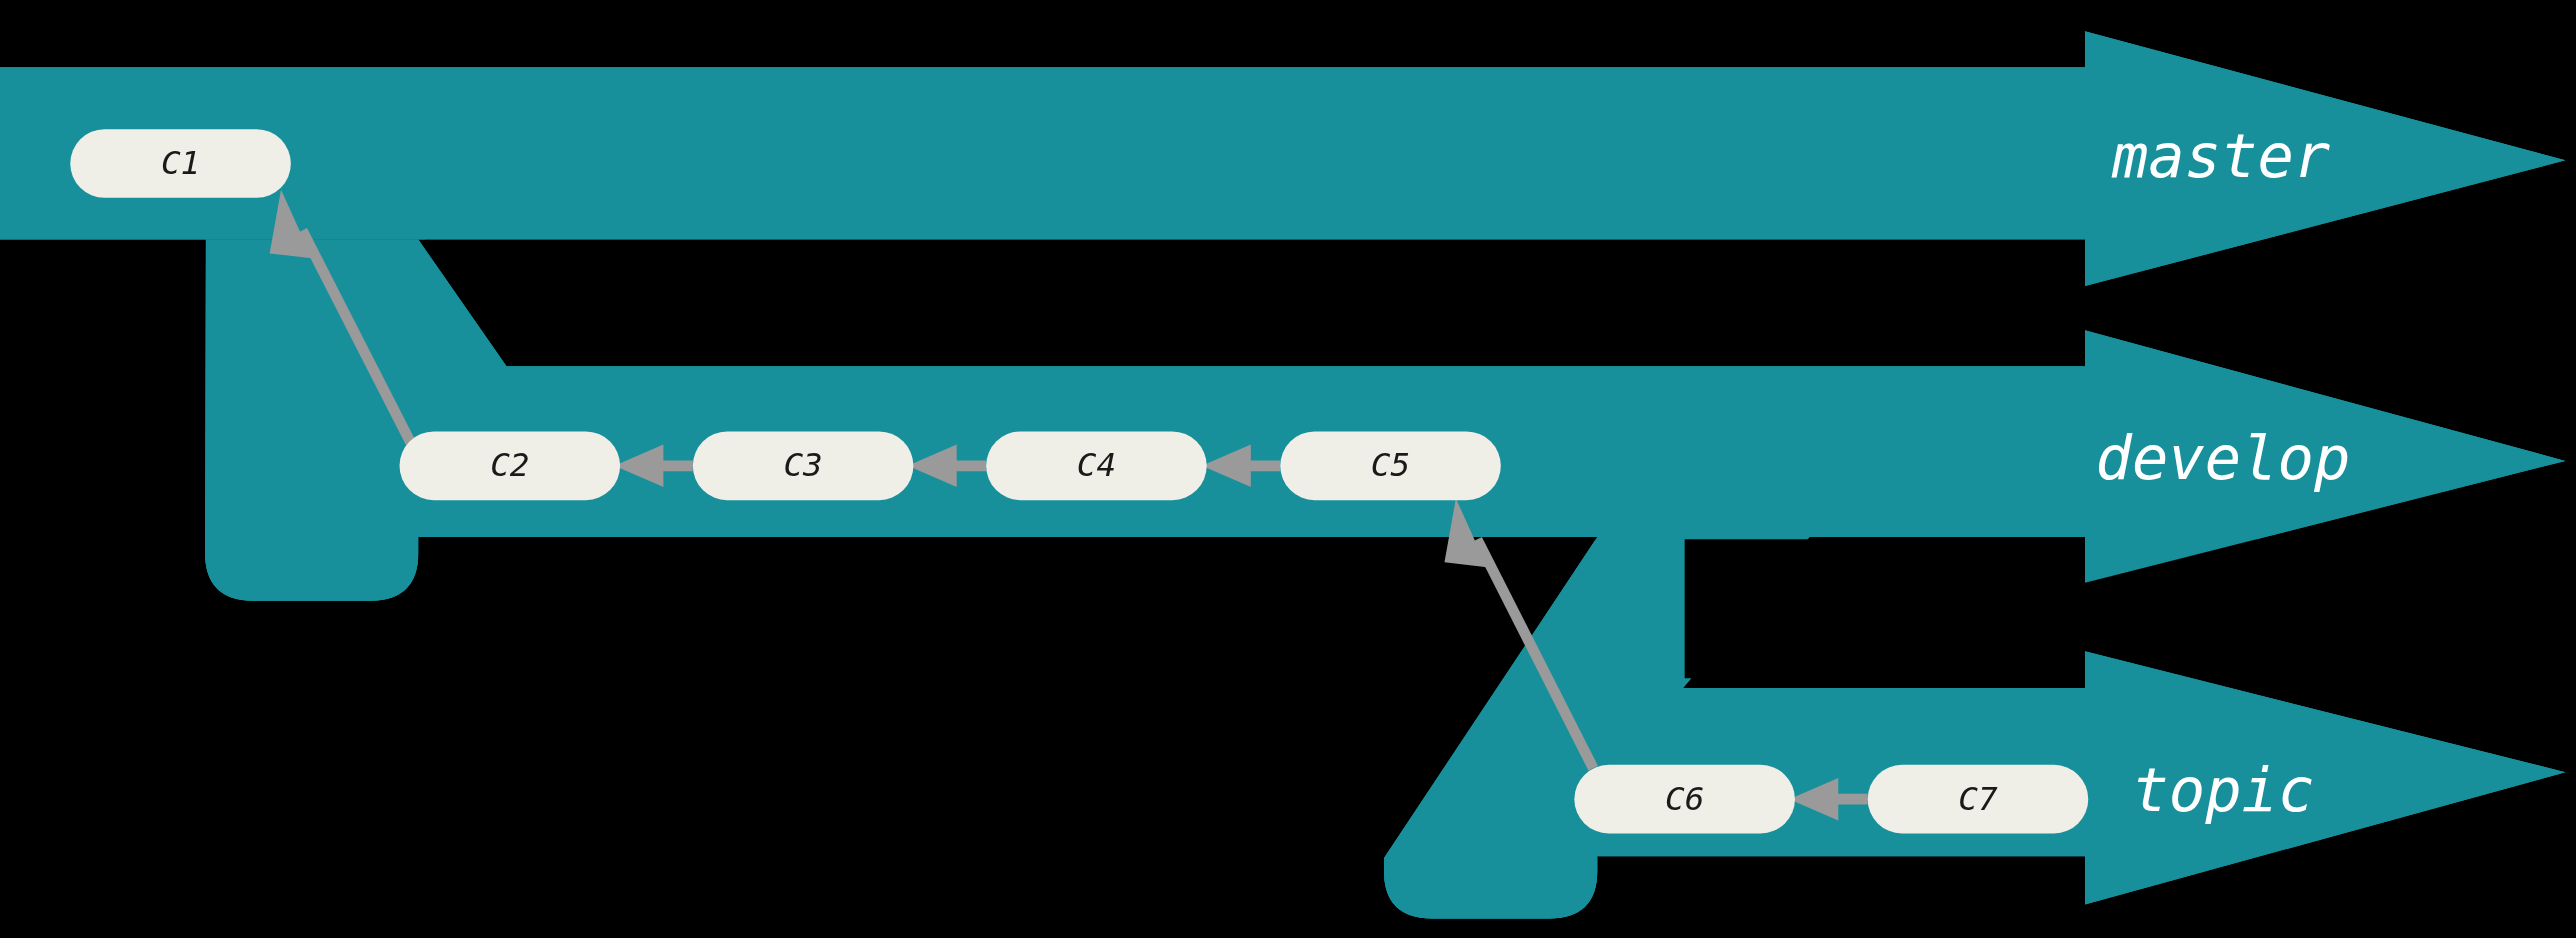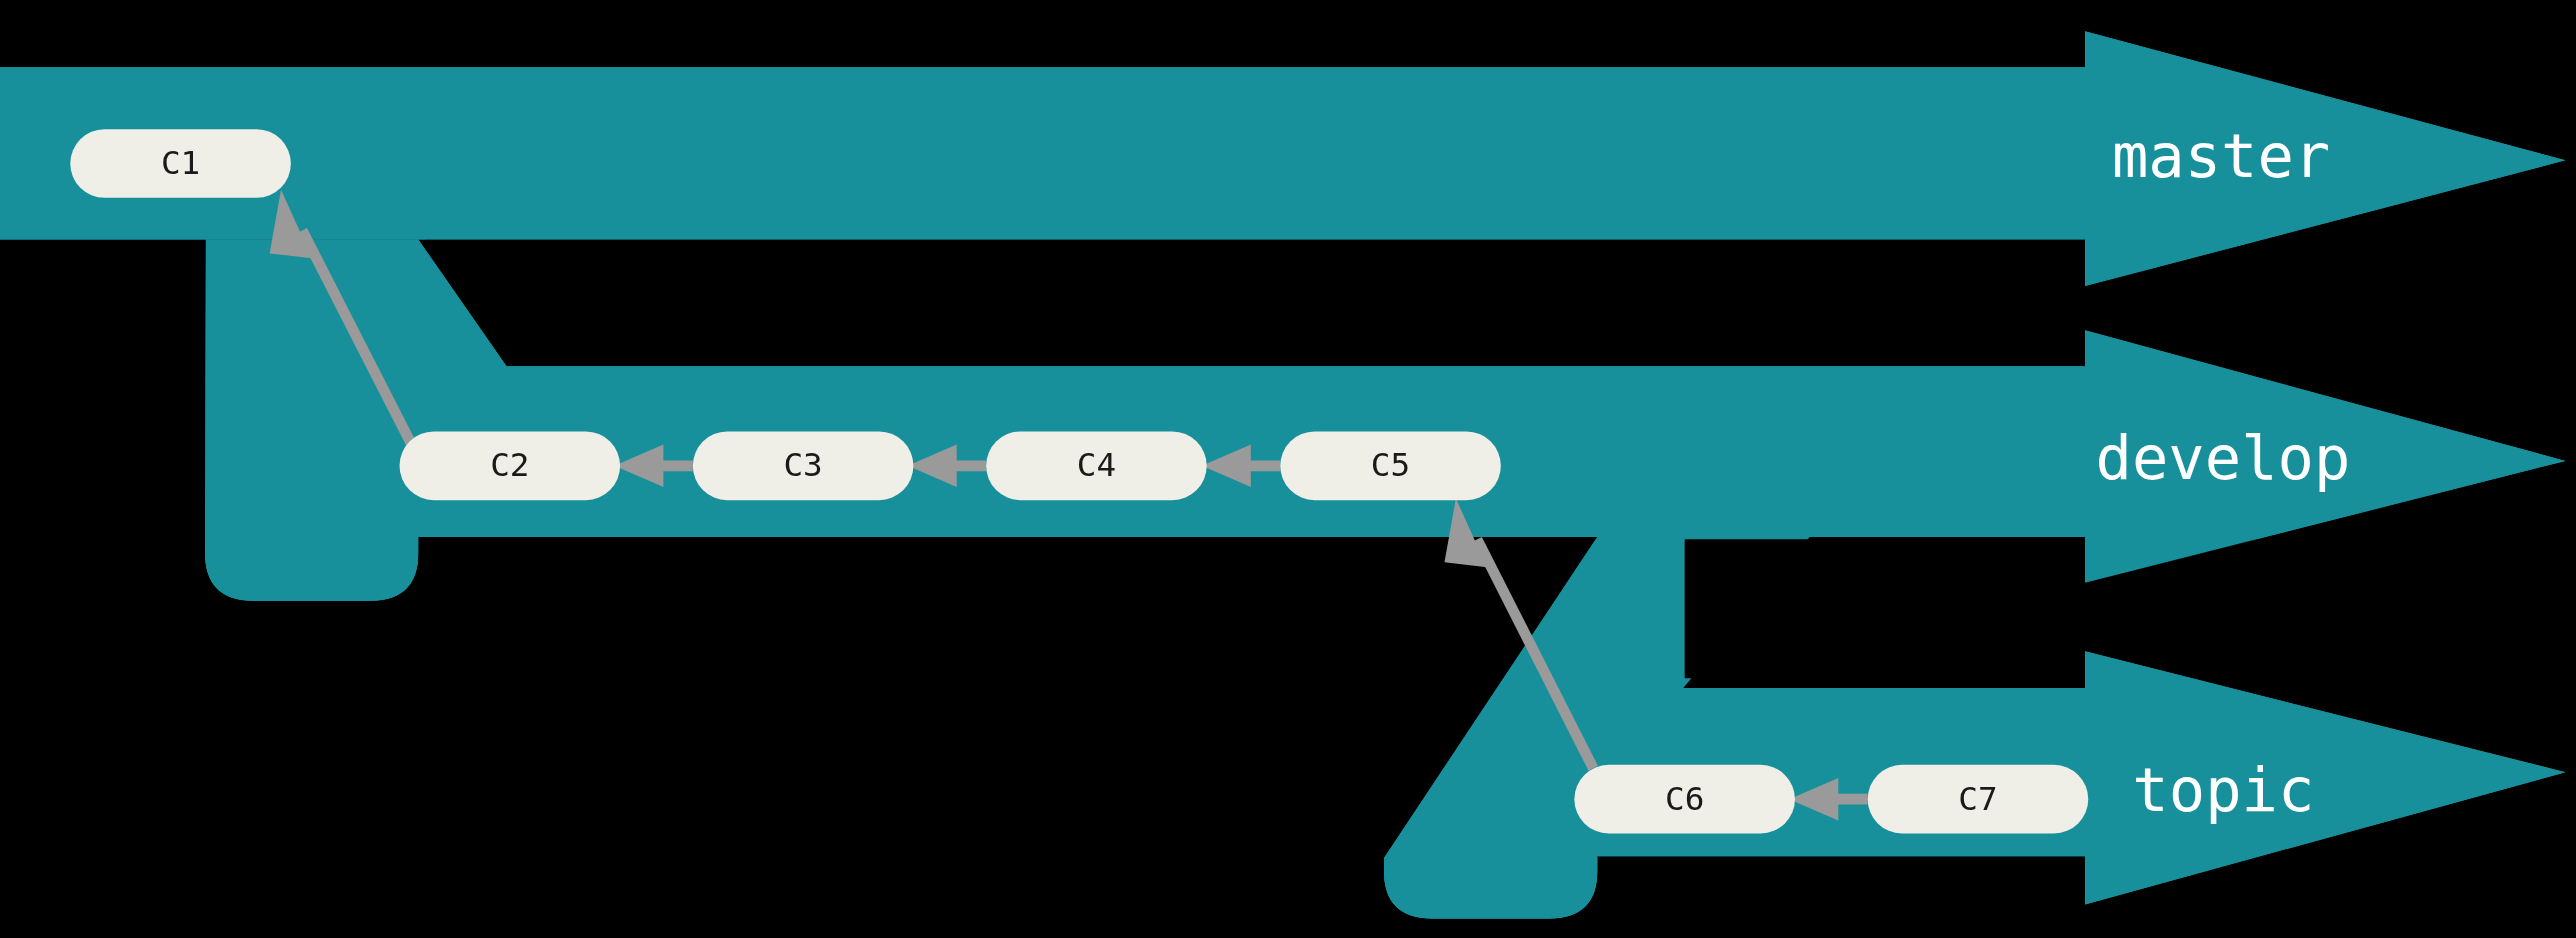--- a/index.html
+++ b/index.html
@@ -11,20 +11,21 @@
     width: 2576px;
     height: 939px;
     overflow: hidden;
     font-family: "DejaVu Sans Mono", monospace;
   }
   #stage {
     position: relative;
     width: 2576px;
     height: 738px;
     background: #c4b5fd;
+    font-style: italic;
   }
   svg#diagram {
     display: block;
     width: 2576px;
     height: 939px;
   }
   .branch-band { fill: #17909b; }
   .commit-node-shape { fill: #efeee7; }
   .commit-label {
     font-family: "DejaVu Sans Mono", monospace;

